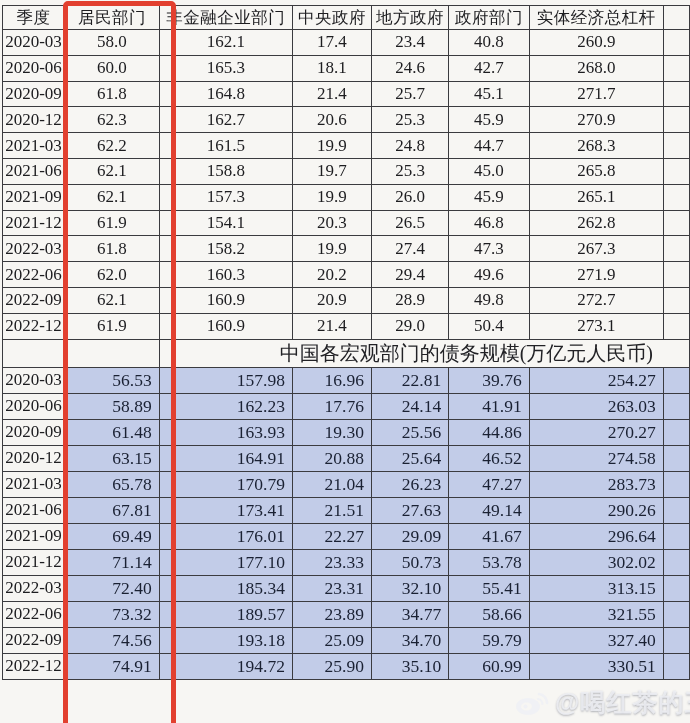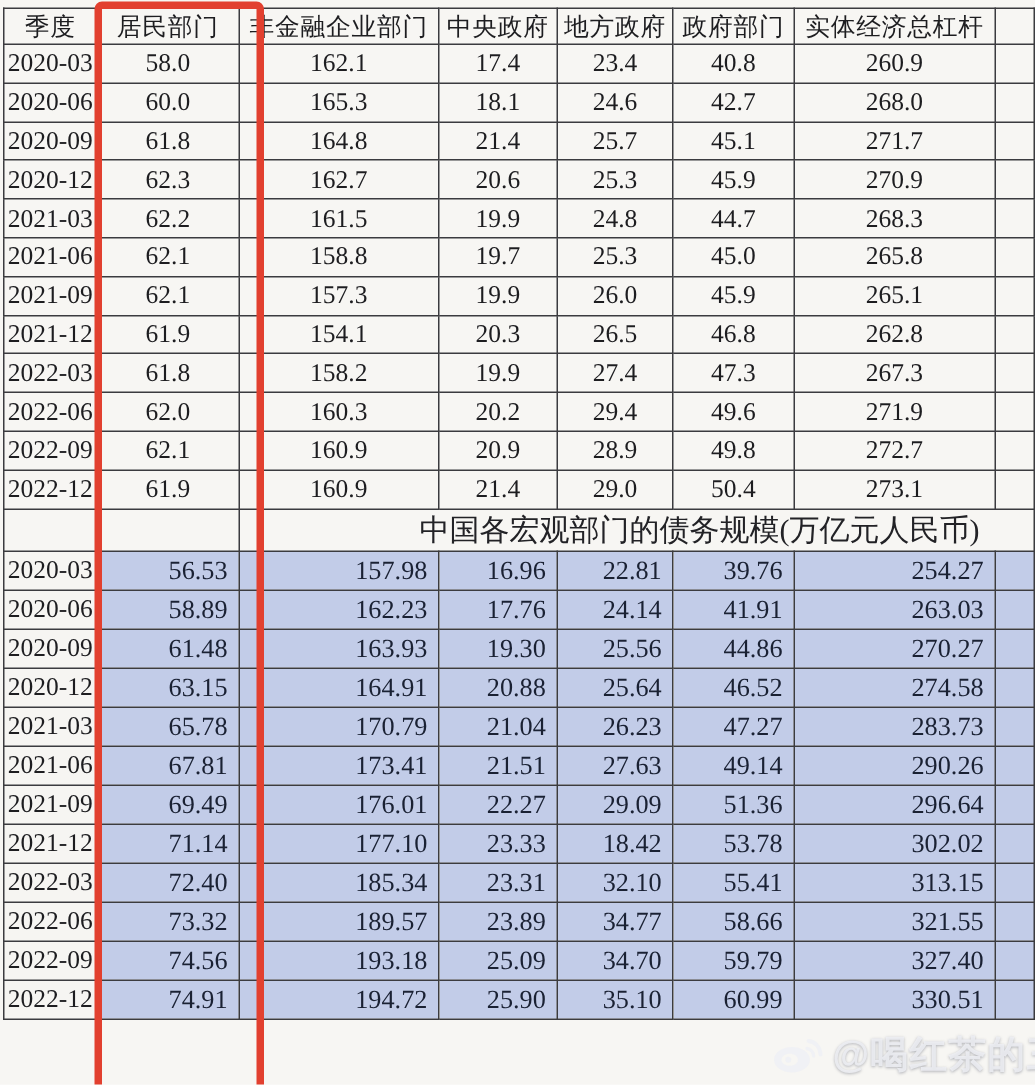--- a/index.html
+++ b/index.html
@@ -273,30 +273,30 @@
           <td>49.14</td>
           <td>290.26</td>
           <td class="sliver"></td>
         </tr>
         <tr class="s2">
           <td class="qtr">2021-09</td>
           <td>69.49</td>
           <td>176.01</td>
           <td>22.27</td>
           <td>29.09</td>
-          <td>51.36</td>
+          <td>41.67</td>
           <td>296.64</td>
           <td class="sliver"></td>
         </tr>
         <tr class="s2">
           <td class="qtr">2021-12</td>
           <td>71.14</td>
           <td>177.10</td>
           <td>23.33</td>
-          <td>18.42</td>
+          <td>50.73</td>
           <td>53.78</td>
           <td>302.02</td>
           <td class="sliver"></td>
         </tr>
         <tr class="s2">
           <td class="qtr">2022-03</td>
           <td>72.40</td>
           <td>185.34</td>
           <td>23.31</td>
           <td>32.10</td>

